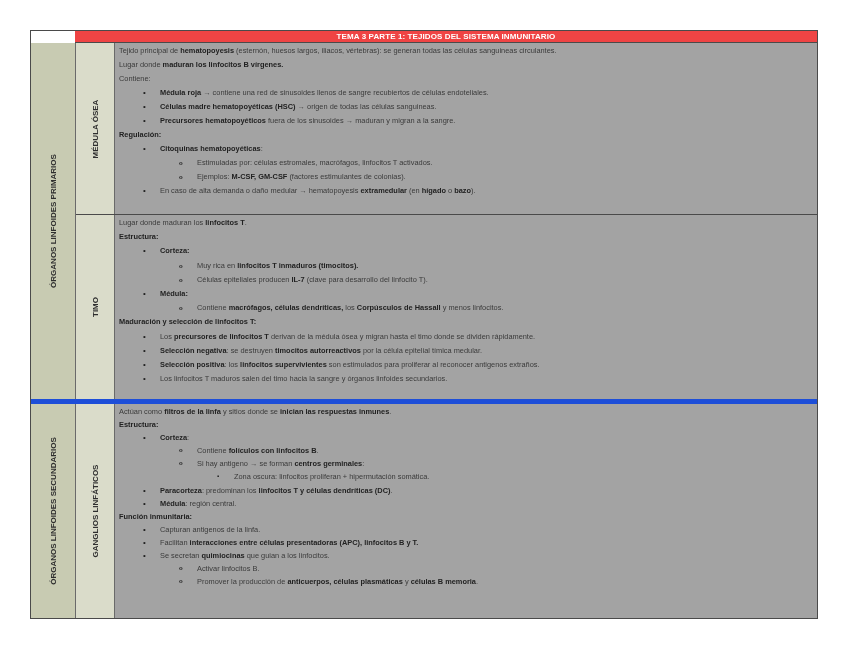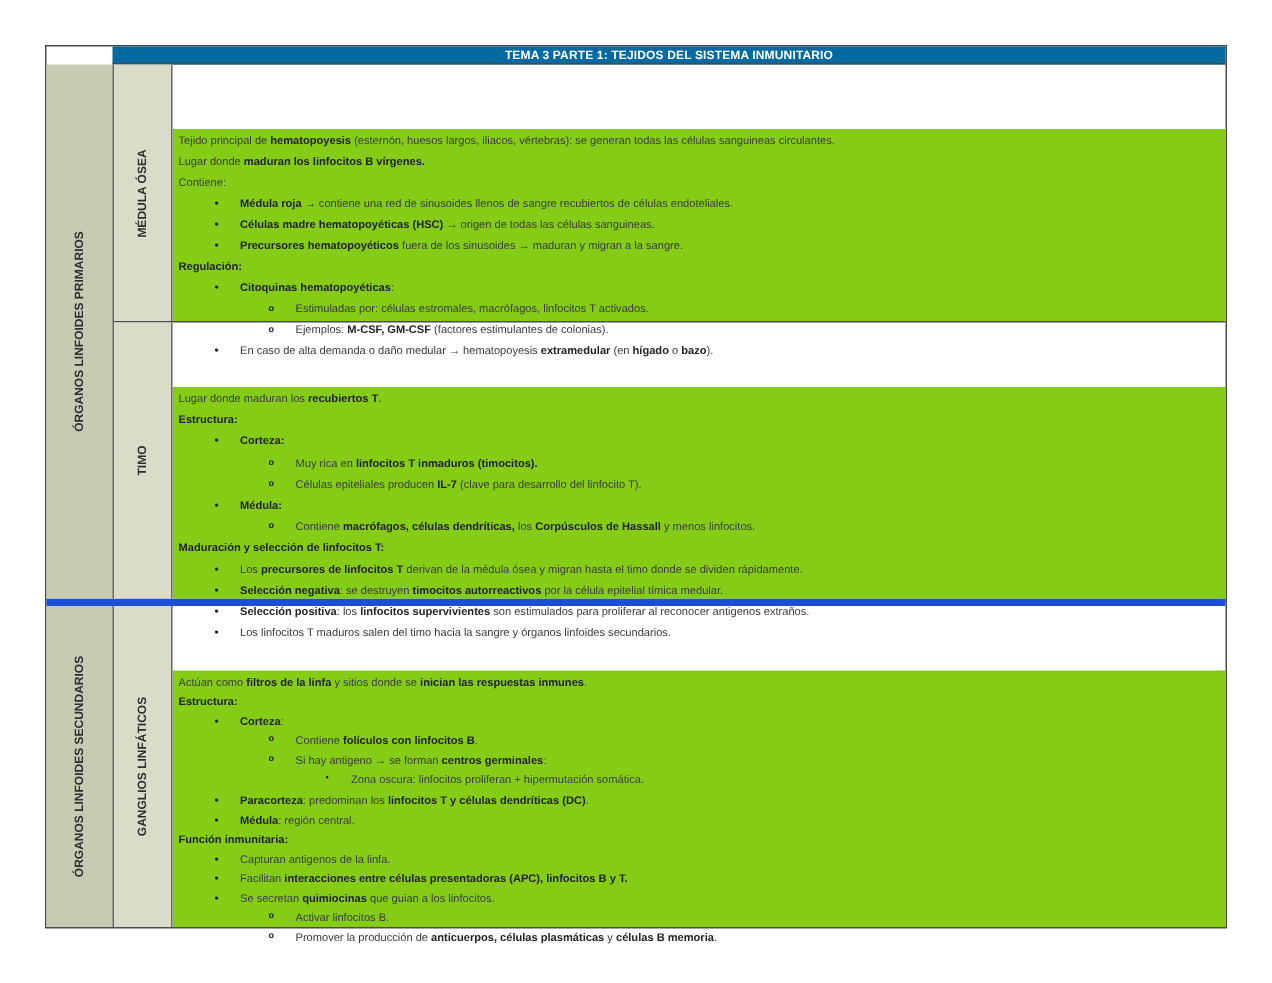--- a/index.html
+++ b/index.html
@@ -1,36 +1,36 @@
 <!DOCTYPE html>
 <html><head>
 <meta charset="utf-8">
 <style>
   html, body { margin: 0; padding: 0; background: #ffffff; }
   body { width: 848px; height: 655px; position: relative; overflow: hidden;
          font-family: "Liberation Sans", sans-serif; color: #3a3a3a; }
   .tbl { position: absolute; left: 30px; top: 30px; width: 788px;
          border: 1px solid #4a4a4a; box-sizing: border-box; }
-  .hdr { height: 11px; background: #0369a1; color: #ffffff; font-size: 8px;
+  .hdr { height: 11px; background: #ef4444; color: #ffffff; font-size: 8px;
          font-weight: bold; text-align: center; line-height: 11px;
          border-bottom: 1px solid #4a4a4a; letter-spacing: 0.1px; margin-left: 44px; }
   .grp { display: flex; border-top: 5px solid #1d4ed8; }
   .grp.first { border-top: none; }
   .col-a { width: 44px; background: #c8cbb2; border-right: 1px solid #6a6a6a;
            position: relative; flex: none; }
   .col-b-wrap { flex: 1; display: flex; flex-direction: column; }
   .row { display: flex; border-top: 1px solid #4a4a4a; }
   .row.first { border-top: none; }
   .col-b { width: 38px; background: #dadcca; border-right: 1px solid #6a6a6a;
            position: relative; flex: none; }
   .vlabel { position: absolute; left: 50%; top: 50%;
             transform: translate(-50%, -50%) rotate(-90deg);
             white-space: nowrap; font-size: 8px; font-weight: bold; color: #2e2e2e; }
   .content { flex: 1; padding: 1px 4px 0 4px; font-size: 7.4px; line-height: 12.6px;
-             background: #84cc16; margin-top: 43px; }
+             background: #a3a3a3; }
   .content b { color: #222; }
   .ln { white-space: nowrap; }
   .l1 { padding-left: 41px; position: relative; }
   .l1::before { content: "\2022"; position: absolute; left: 24px; font-size: 8px; color: #222; }
   .l2 { padding-left: 78px; position: relative; }
   .l2::before { content: "o"; position: absolute; left: 60px; font-size: 6px; font-weight: bold; color: #222; }
   .l3 { padding-left: 115px; position: relative; }
   .l3::before { content: "\25AA"; position: absolute; left: 98px; font-size: 6px; color: #222; }
 </style>
 </head>
@@ -60,21 +60,21 @@
             <div class="ln l2"><span>Estimuladas por: células estromales, macrófagos, linfocitos T activados.</span></div>
             <div class="ln l2"><span>Ejemplos: </span><b>M-CSF, GM-CSF</b><span> (factores estimulantes de colonias).</span></div>
             <div class="ln l1"><span>En caso de alta demanda o daño medular → hematopoyesis </span><b>extramedular</b><span> (en </span><b>hígado</b><span> o </span><b>bazo</b><span>).</span></div>
           </div>
       </div>
       <div class="row" style="height:184px;">
         <div class="col-b">
           <span class="vlabel">TIMO</span>
         </div>
         <div class="content" style="line-height:14.2px;">
-            <div class="ln"><span>Lugar donde maduran los </span><b>recubiertos T</b><span>.</span></div>
+            <div class="ln"><span>Lugar donde maduran los </span><b>linfocitos T</b><span>.</span></div>
             <div class="ln"><b>Estructura:</b></div>
             <div class="ln l1"><b>Corteza:</b></div>
             <div class="ln l2"><span>Muy rica en </span><b>linfocitos T inmaduros (timocitos).</b></div>
             <div class="ln l2"><span>Células epiteliales producen </span><b>IL-7</b><span> (clave para desarrollo del linfocito T).</span></div>
             <div class="ln l1"><b>Médula:</b></div>
             <div class="ln l2"><span>Contiene </span><b>macrófagos, células dendríticas,</b><span> los </span><b>Corpúsculos de Hassall</b><span> y menos linfocitos.</span></div>
             <div class="ln"><b>Maduración y selección de linfocitos T:</b></div>
             <div class="ln l1"><span>Los </span><b>precursores de linfocitos T</b><span> derivan de la médula ósea y migran hasta el timo donde se dividen rápidamente.</span></div>
             <div class="ln l1"><b>Selección negativa</b><span>: se destruyen </span><b>timocitos autorreactivos</b><span> por la célula epitelial tímica medular.</span></div>
             <div class="ln l1"><b>Selección positiva</b><span>: los </span><b>linfocitos supervivientes</b><span> son estimulados para proliferar al reconocer antigenos extraños.</span></div>

